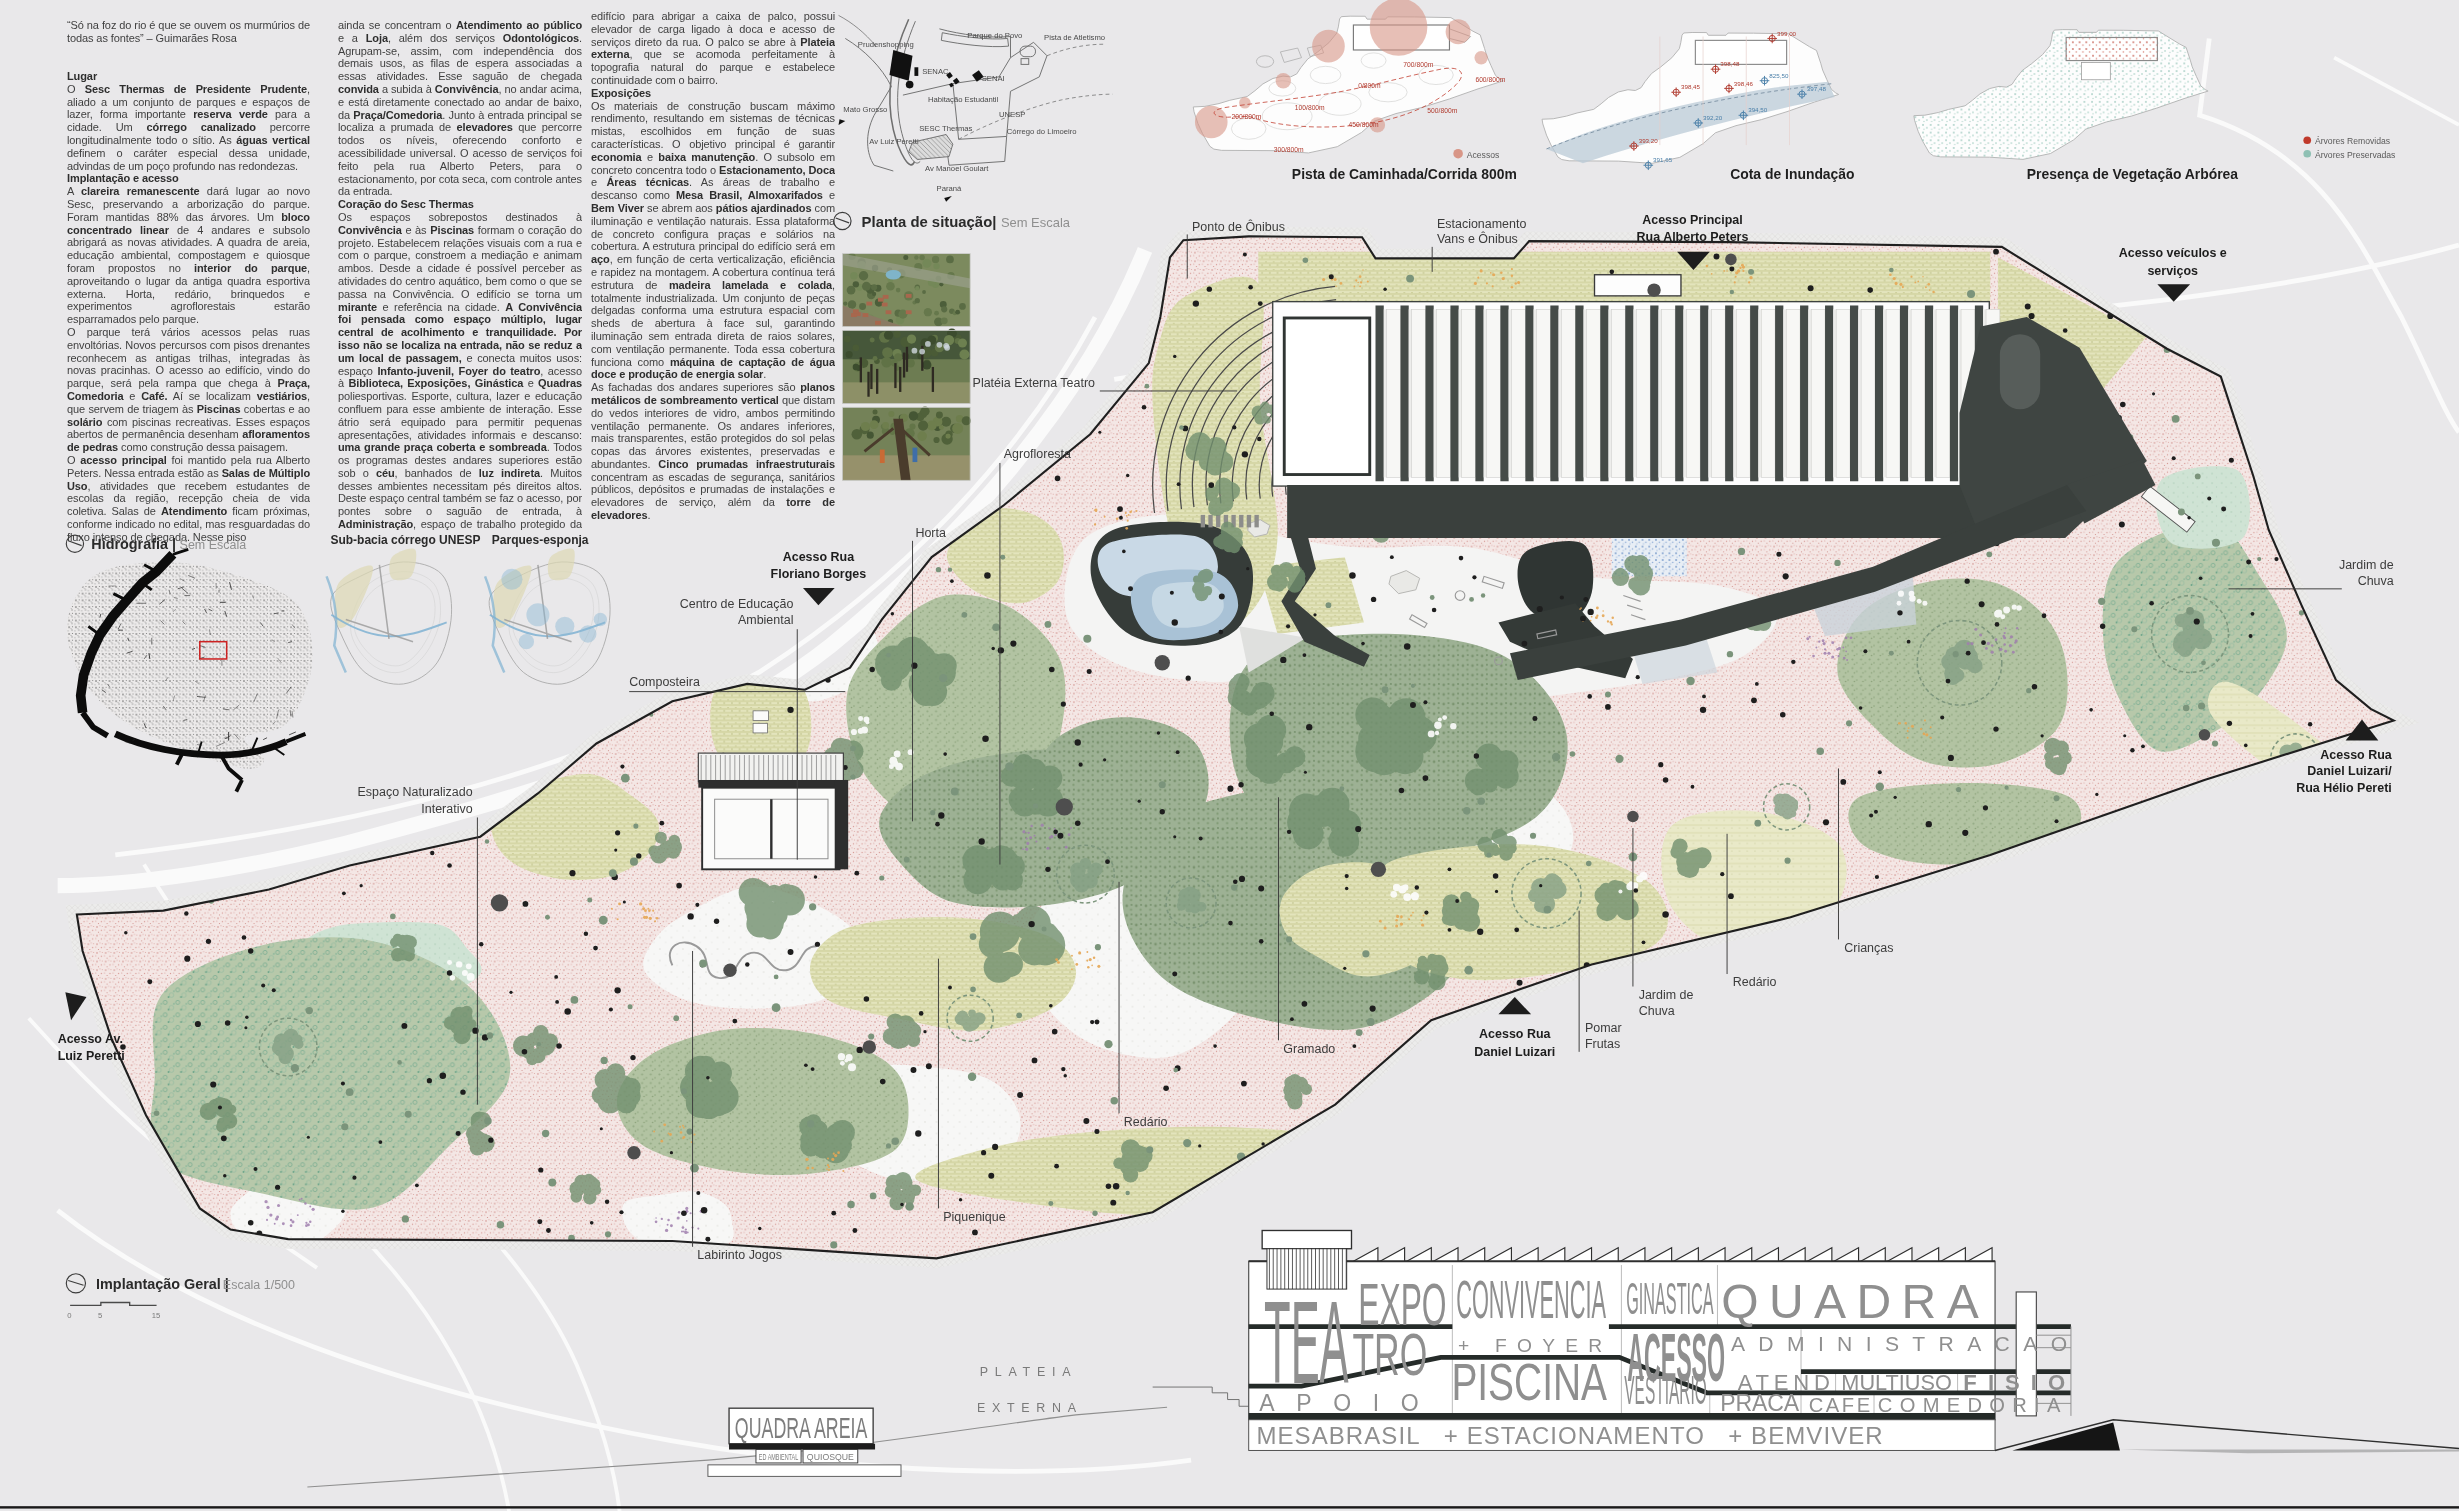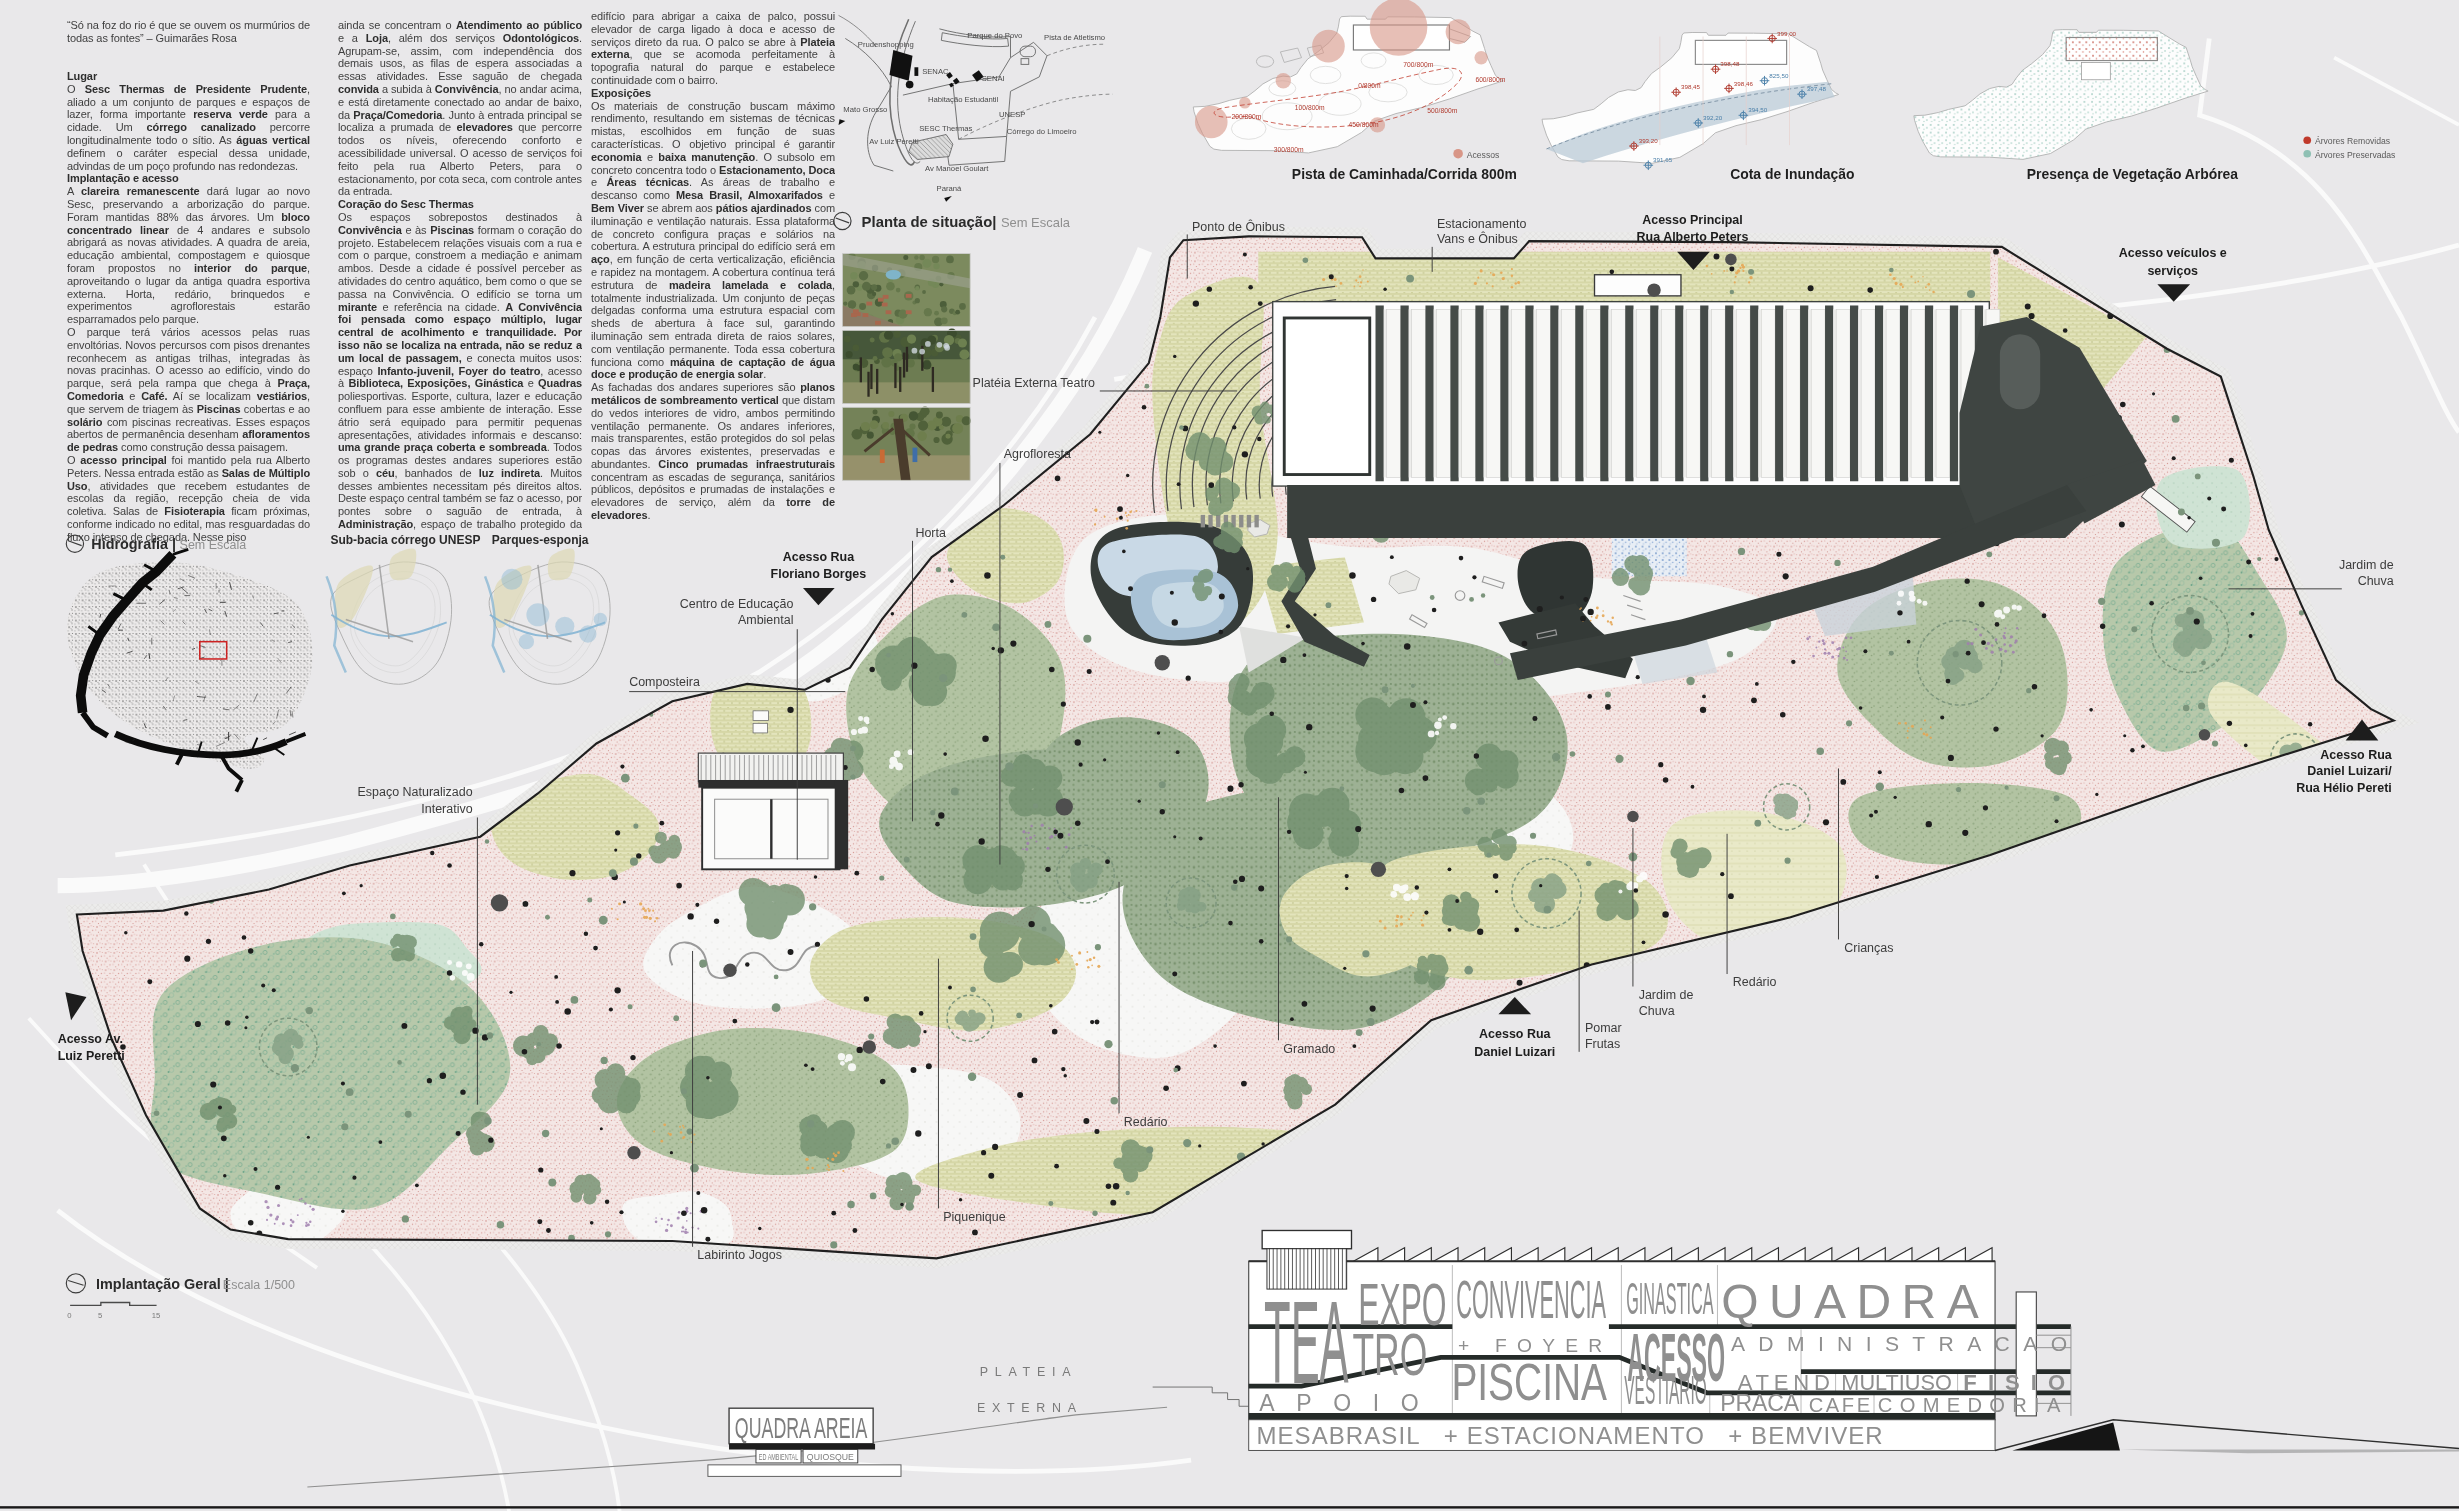--- a/index.html
+++ b/index.html
@@ -10,21 +10,21 @@
 </style></head><body>
 
 <div class="col" style="left:67px;top:19px;width:243px;">“Só na foz do rio é que se ouvem os murmúrios de todas as fontes” – Guimarães Rosa</div>
 
 <div class="col" style="left:67px;top:70px;width:243px;height:473px;">
 <p><b>Lugar</b><br>
 O <b>Sesc Thermas de Presidente Prudente</b>, aliado a um conjunto de parques e espaços de lazer, forma importante <b>reserva verde</b> para a cidade. Um <b>córrego canalizado</b> percorre longitudinalmente todo o sítio. As <b>águas vertical</b> definem o caráter especial dessa unidade, advindas de um poço profundo nas redondezas.<br>
 <b>Implantação e acesso</b><br>
 A <b>clareira remanescente</b> dará lugar ao novo Sesc, preservando a arborização do parque. Foram mantidas 88% das árvores. Um <b>bloco concentrado linear</b> de 4 andares e subsolo abrigará as novas atividades. A quadra de areia, educação ambiental, compostagem e quiosque foram propostos no <b>interior do parque</b>, aproveitando o lugar da antiga quadra esportiva externa. Horta, redário, brinquedos e experimentos agroflorestais estarão esparramados pelo parque.<br>
 O parque terá vários acessos pelas ruas envoltórias. Novos percursos com pisos drenantes reconhecem as antigas trilhas, integradas às novas pracinhas. O acesso ao edifício, vindo do parque, será pela rampa que chega à <b>Praça, Comedoria</b> e <b>Café.</b> Aí se localizam <b>vestiários</b>, que servem de triagem às <b>Piscinas</b> cobertas e ao <b>solário</b> com piscinas recreativas. Esses espaços abertos de permanência desenham <b>afloramentos de pedras</b> como construção dessa paisagem.<br>
-O <b>acesso principal</b> foi mantido pela rua Alberto Peters. Nessa entrada estão as <b>Salas de Múltiplo Uso</b>, atividades que recebem estudantes de escolas da região, recepção cheia de vida coletiva. Salas de <b>Fisioterapia</b> ficam próximas, conforme indicado no edital, mas resguardadas do fluxo intenso de chegada. Nesse piso</p>
+O <b>acesso principal</b> foi mantido pela rua Alberto Peters. Nessa entrada estão as <b>Salas de Múltiplo Uso</b>, atividades que recebem estudantes de escolas da região, recepção cheia de vida coletiva. Salas de <b>Atendimento</b> ficam próximas, conforme indicado no edital, mas resguardadas do fluxo intenso de chegada. Nesse piso</p>
 </div>
 
 <div class="col" style="left:338px;top:19px;width:244px;height:513px;">
 <p>ainda se concentram o <b>Atendimento ao público</b> e a <b>Loja</b>, além dos serviços <b>Odontológicos</b>. Agrupam-se, assim, com independência dos demais usos, as filas de espera associadas a essas atividades. Esse saguão de chegada <b>convida</b> a subida à <b>Convivência</b>, no andar acima, e está diretamente conectado ao andar de baixo, da <b>Praça/Comedoria</b>. Junto à entrada principal se localiza a prumada de <b>elevadores</b> que percorre todos os níveis, oferecendo conforto e acessibilidade universal. O acesso de serviços foi feito pela rua Alberto Peters, para o estacionamento, por cota seca, com controle antes da entrada.<br>
 <b>Coração do Sesc Thermas</b><br>
 Os espaços sobrepostos destinados à <b>Convivência</b> e às <b>Piscinas</b> formam o coração do projeto. Estabelecem relações visuais com a rua e com o parque, constroem a mediação e animam ambos. Desde a cidade é possível perceber as atividades do centro aquático, bem como o que se passa na Convivência. O edifício se torna um <b>mirante</b> e referência na cidade. <b>A Convivência foi pensada como espaço múltiplo, lugar central de acolhimento e tranquilidade. Por isso não se localiza na entrada, não se reduz a um local de passagem,</b> e conecta muitos usos: espaço <b>Infanto-juvenil, Foyer do teatro</b>, acesso à <b>Biblioteca, Exposições, Ginástica</b> e <b>Quadras</b> poliesportivas. Esporte, cultura, lazer e educação confluem para esse ambiente de interação. Esse átrio será equipado para permitir pequenas apresentações, atividades informais e descanso: <b>uma grande praça coberta e sombreada</b>. Todos os programas destes andares superiores estão sob o <b>céu</b>, banhados de <b>luz indireta</b>. Muitos desses ambientes necessitam pés direitos altos. Deste espaço central também se faz o acesso, por pontes sobre o saguão de entrada, à <b>Administração</b>, espaço de trabalho protegido da agitação. O <b>Teatro</b> aproveita a altura do</p>
 </div>
 
 <div class="col" style="left:591px;top:10px;width:244px;height:513px;">
 <p>edifício para abrigar a caixa de palco, possui elevador de carga ligado à doca e acesso de serviços direto da rua. O palco se abre à <b>Plateia externa</b>, que se acomoda perfeitamente à topografia natural do parque e estabelece continuidade com o bairro.<br>

